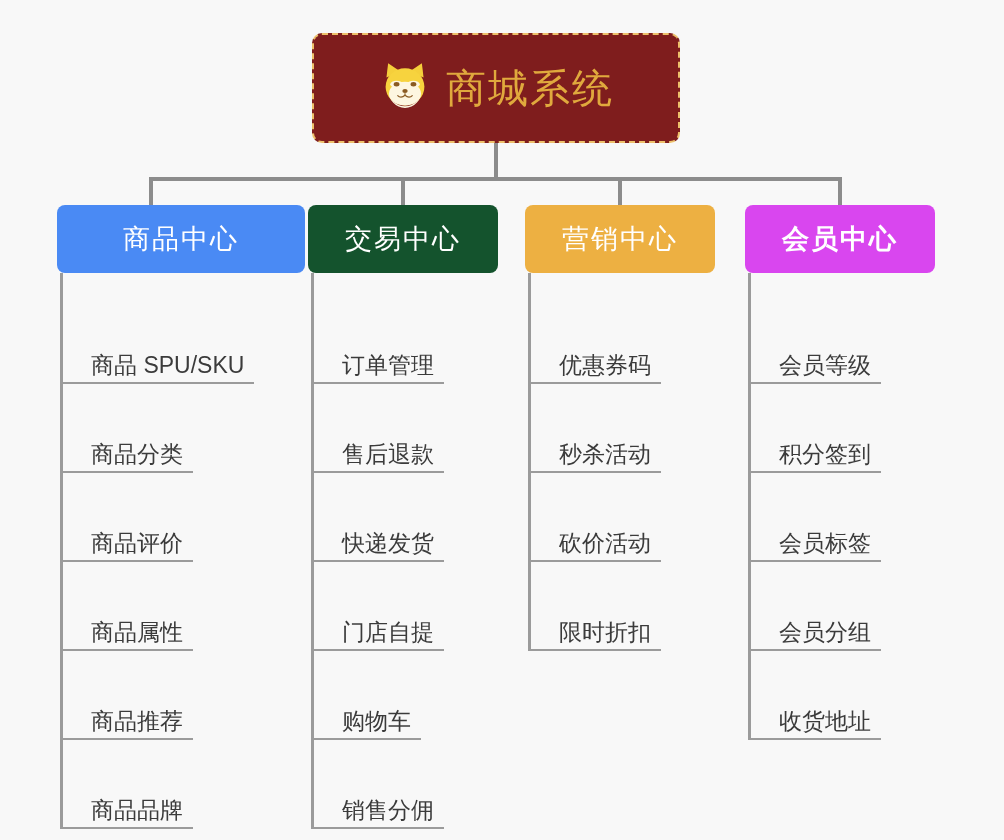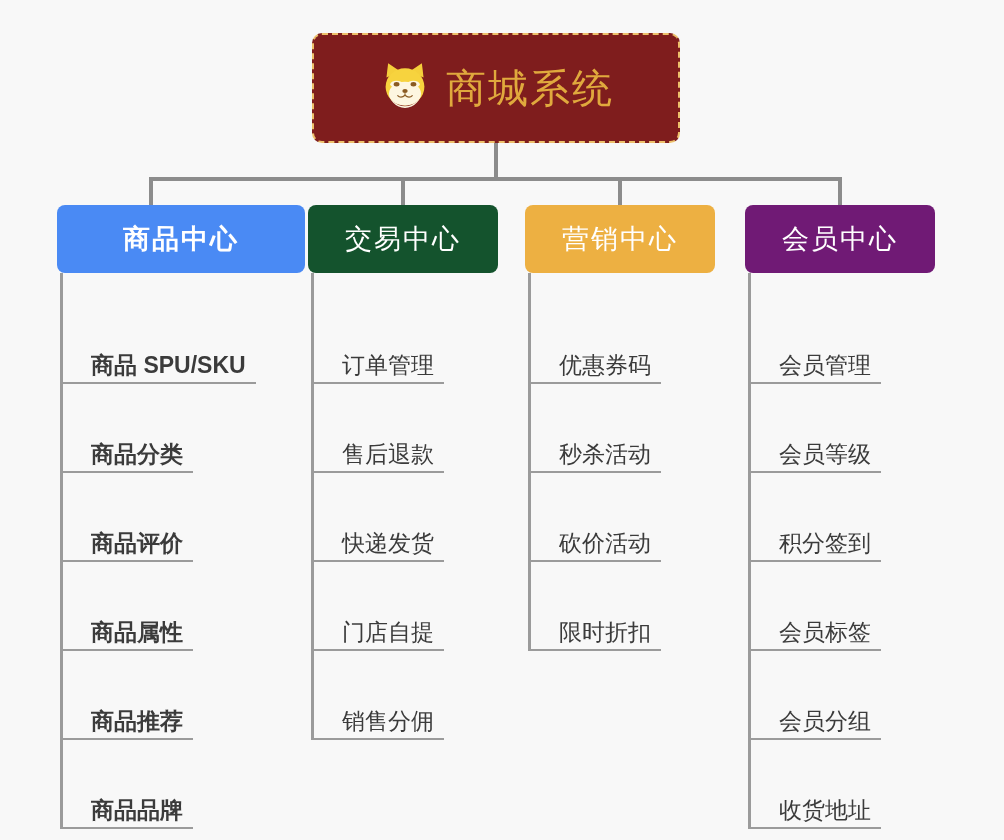--- a/index.html
+++ b/index.html
@@ -84,21 +84,21 @@
     display: block;
     border-bottom: 2px solid #9b9b9b;
     padding: 0 10px 4px 28px;
     font-size: 23px;
     color: #3b3b3b;
     white-space: nowrap;
     line-height: 1.15;
   }
 
   
-  #branch-0 { left: 57px;  width: 248px; font-weight: bold; }
+  #branch-0 { left: 57px;  width: 248px; }
   #branch-1 { left: 308px; width: 190px; }
   #branch-2 { left: 525px; width: 190px; }
   #branch-3 { left: 745px; width: 190px; }
 </style>
 </head>
 <body>
 
 <div id="canvas">
 
   <div id="root-node">
@@ -175,20 +175,23 @@
       <div class="leaf">
         <span class="leaf-label">售后退款</span>
       </div>
       <div class="leaf">
         <span class="leaf-label">快递发货</span>
       </div>
       <div class="leaf">
         <span class="leaf-label">门店自提</span>
       </div>
       <div class="leaf">
+        <span class="leaf-label">购物车</span>
+      </div>
+      <div class="leaf">
         <span class="leaf-label">销售分佣</span>
       </div>
     </div>
   </div>
 
   <div class="branch" id="branch-2">
     <div class="branch-header" style="background:#edb042;">
       <span>营销中心</span>
     </div>
     <div class="branch-body">
@@ -201,28 +204,25 @@
       <div class="leaf">
         <span class="leaf-label">砍价活动</span>
       </div>
       <div class="leaf">
         <span class="leaf-label">限时折扣</span>
       </div>
     </div>
   </div>
 
   <div class="branch" id="branch-3">
-    <div class="branch-header" style="background:#701a75;">
+    <div class="branch-header" style="background:#d946ef;font-weight:bold;">
       <span>会员中心</span>
     </div>
     <div class="branch-body">
       <div class="leaf">
-        <span class="leaf-label">会员管理</span>
-      </div>
-      <div class="leaf">
         <span class="leaf-label">会员等级</span>
       </div>
       <div class="leaf">
         <span class="leaf-label">积分签到</span>
       </div>
       <div class="leaf">
         <span class="leaf-label">会员标签</span>
       </div>
       <div class="leaf">
         <span class="leaf-label">会员分组</span>

